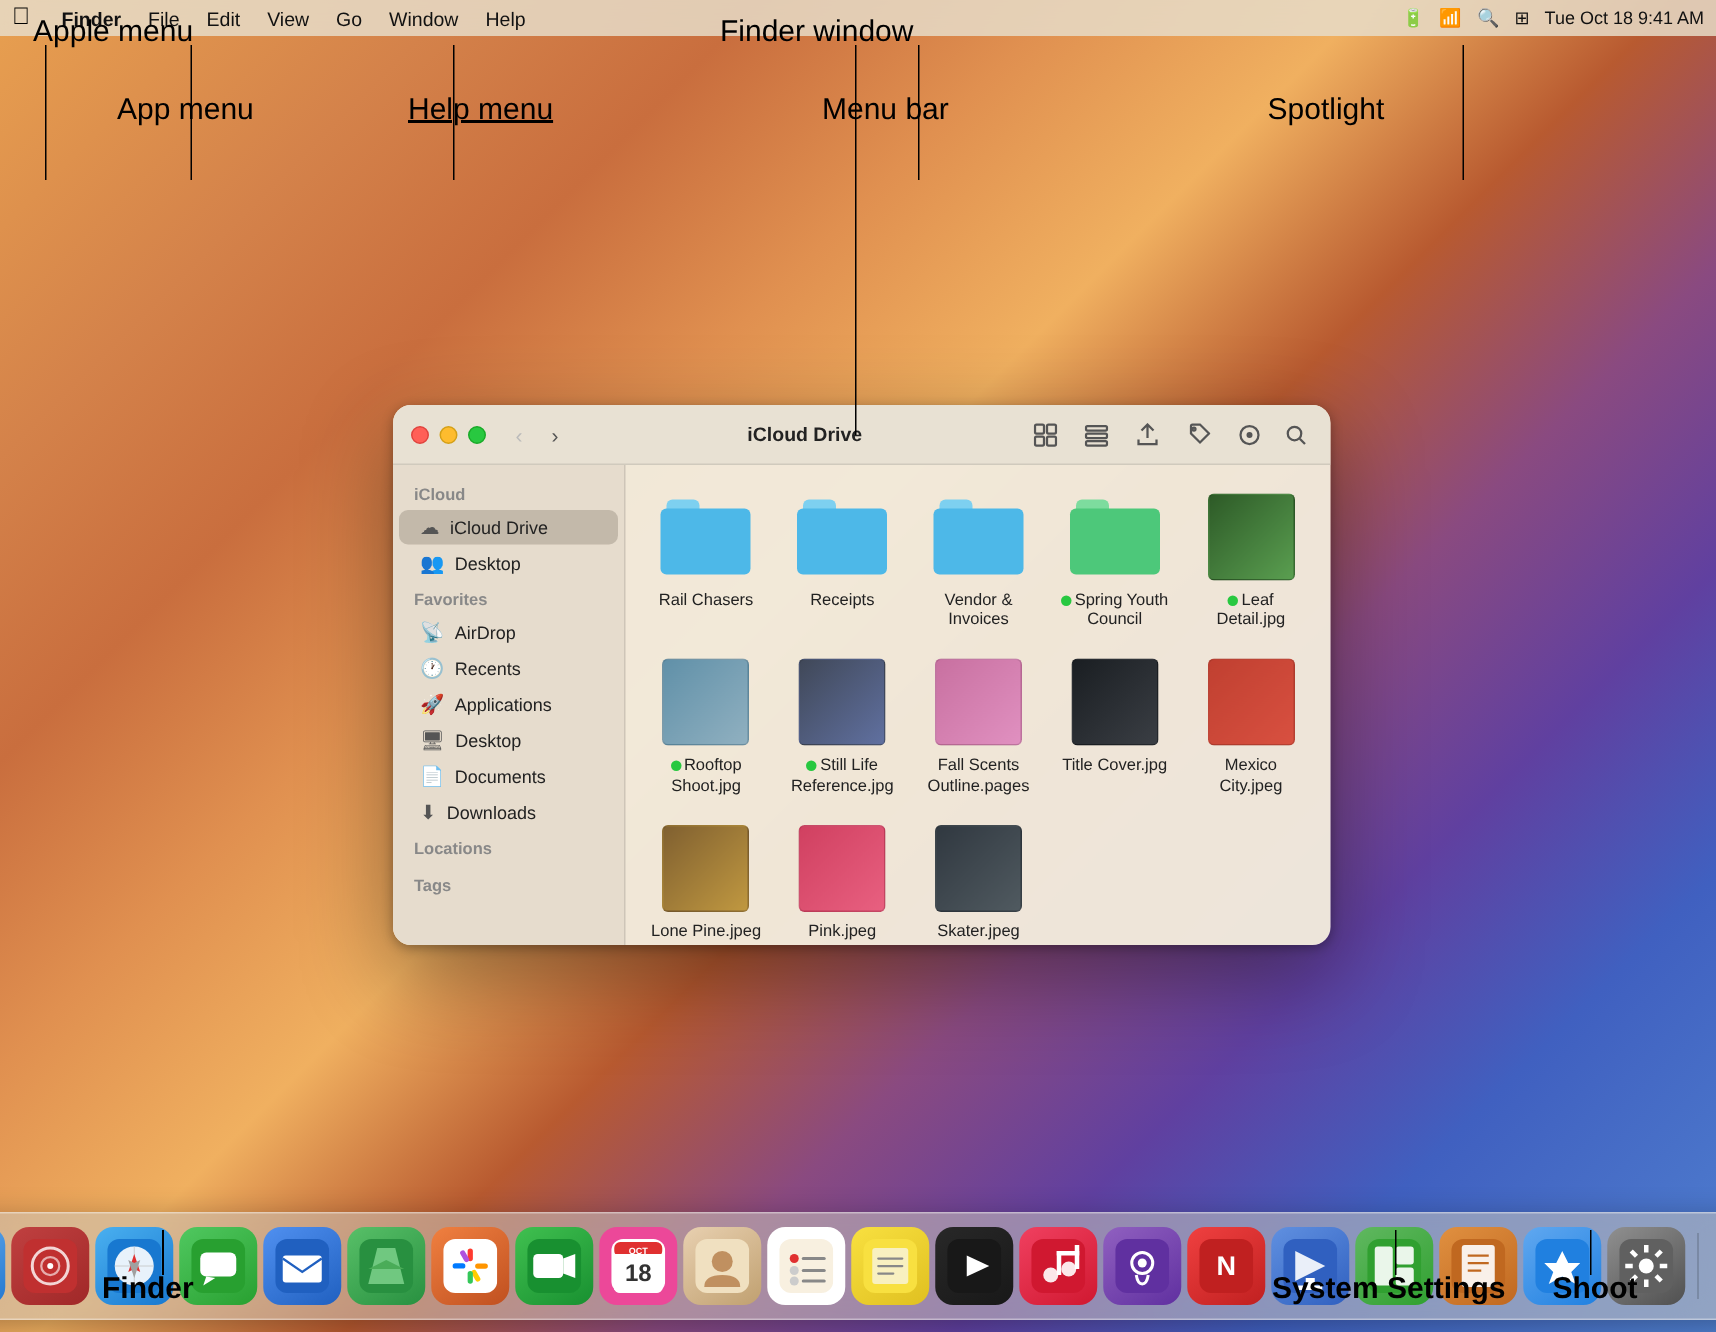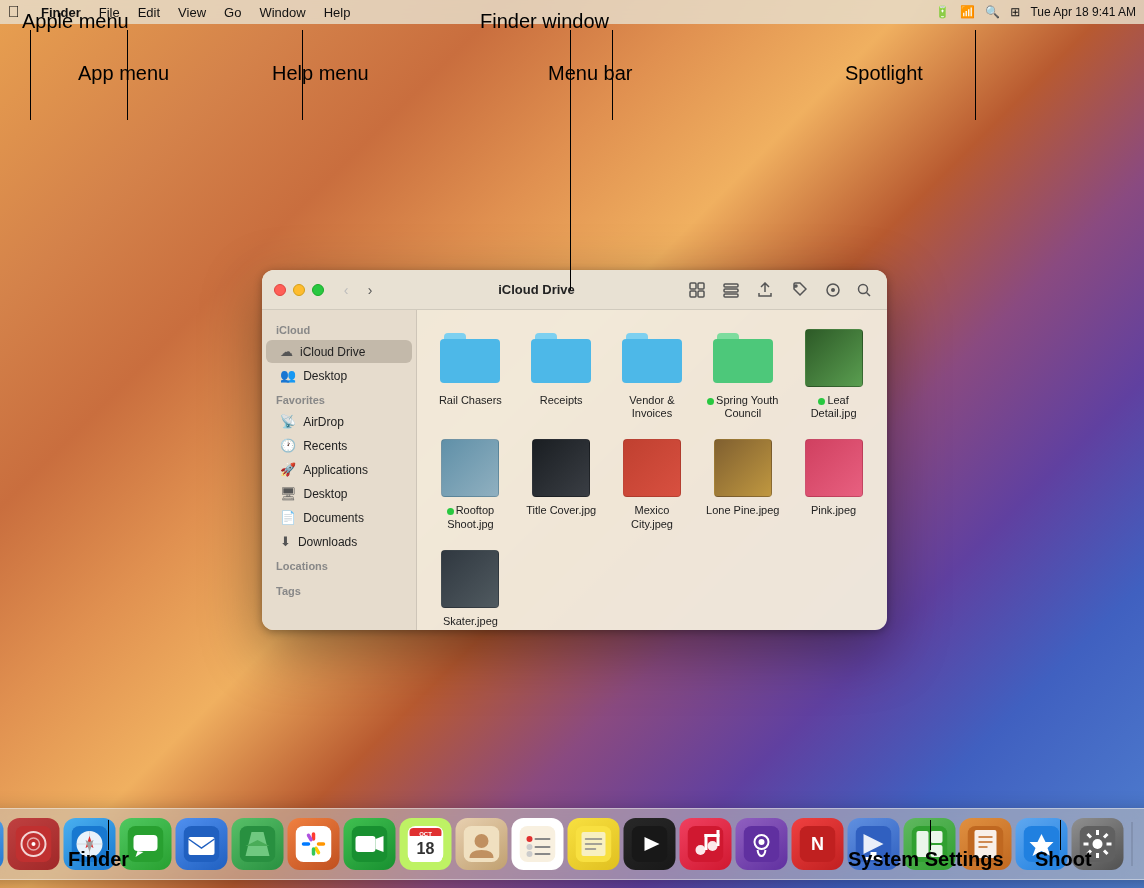--- a/index.html
+++ b/index.html
@@ -360,21 +360,21 @@
       stroke-width: 1.5;
     }
   </style>
 </head>
 <body>
 
 <div id="desktop"></div>
 
 <span class="ann-label" style="top:10px; left:22px;">Apple menu</span>
 <span class="ann-label" style="top:62px; left:78px;">App menu</span>
-<span class="ann-label" style="top:62px; left:272px;">Help menu</span>
+<span class="ann-label" style="top:62px; left:272px;text-decoration:underline;">Help menu</span>
 <span class="ann-label" style="top:10px; left:480px;">Finder window</span>
 <span class="ann-label" style="top:62px; left:548px;">Menu bar</span>
 <span class="ann-label" style="top:62px; left:845px;">Spotlight</span>
 <span class="ann-label" style="top:848px; left:68px;"><strong>Finder</strong></span>
 <span class="ann-label" style="top:848px; left:848px;"><strong>System Settings</strong></span>
 <span class="ann-label" style="top:848px; left:1035px;"><strong>Shoot</strong></span>
 
 <div style="position:absolute;top:30px;left:30px;width:1px;height:90px;background:#000;z-index:300;pointer-events:none;"></div>
 <div style="position:absolute;top:30px;left:127px;width:1px;height:90px;background:#000;z-index:300;pointer-events:none;"></div>
 <div style="position:absolute;top:30px;left:302px;width:1px;height:90px;background:#000;z-index:300;pointer-events:none;"></div>
@@ -394,21 +394,21 @@
     <span class="menu-item">View</span>
     <span class="menu-item">Go</span>
     <span class="menu-item">Window</span>
     <span class="menu-item">Help</span>
   </div>
   <div class="menu-right">
     <span>🔋</span>
     <span>📶</span>
     <span style="cursor:pointer;">🔍</span>
     <span style="cursor:pointer;">⊞</span>
-    <span class="time">Tue Apr 18   9:41 AM</span>
+    <span class="time">Tue Oct 18   9:41 AM</span>
   </div>
 </div>
 
 <div id="finder-window">
 
   <div id="title-bar">
     <div class="traffic-lights">
       <div class="traffic-light tl-red"></div>
       <div class="traffic-light tl-yellow"></div>
       <div class="traffic-light tl-green"></div>
@@ -546,20 +546,32 @@
           <div class="file-thumb thumb-leaf" style="width:58px;height:58px;background:linear-gradient(135deg,#2d5a27,#5a9e50);border:1px solid rgba(0,0,0,0.1);"></div>
         </div>
         <span class="file-label"><span class="file-dot dot-green"></span>Leaf Detail.jpg</span>
       </div>
       <div class="file-item">
         <div class="file-icon">
           <div class="file-thumb" style="width:58px;height:58px;background:linear-gradient(135deg,#6090a8,#90b0c0);border:1px solid rgba(0,0,0,0.1);border-radius:4px;"></div>
         </div>
         <span class="file-label"><span class="file-dot dot-green"></span>Rooftop Shoot.jpg</span>
       </div>
+      <div class="file-item">
+        <div class="file-icon">
+          <div class="file-thumb" style="width:58px;height:58px;background:linear-gradient(135deg,#404858,#6070a0);border:1px solid rgba(0,0,0,0.1);border-radius:4px;"></div>
+        </div>
+        <span class="file-label"><span class="file-dot dot-green"></span>Still Life Reference.jpg</span>
+      </div>
+      <div class="file-item">
+        <div class="file-icon">
+          <div class="file-thumb" style="width:58px;height:58px;background:linear-gradient(135deg,#c870a0,#e090c0);border:1px solid rgba(0,0,0,0.1);border-radius:4px;"></div>
+        </div>
+        <span class="file-label">Fall Scents Outline.pages</span>
+      </div>
 
       <div class="file-item">
         <div class="file-icon">
           <div class="file-thumb" style="width:58px;height:58px;background:linear-gradient(135deg,#1a1e22,#3a3e44);border:1px solid rgba(0,0,0,0.1);border-radius:4px;"></div>
         </div>
         <span class="file-label">Title Cover.jpg</span>
       </div>
       <div class="file-item">
         <div class="file-icon">
           <div class="file-thumb" style="width:58px;height:58px;background:linear-gradient(135deg,#c04030,#d85040);border:1px solid rgba(0,0,0,0.1);border-radius:4px;"></div>
@@ -653,21 +665,21 @@
   </div>
 
   <div class="dock-item" style="background:linear-gradient(145deg,#40c050,#189030);" title="FaceTime">
     <svg width="36" height="36" viewBox="0 0 36 36">
         <rect width="36" height="36" rx="8" fill="#189030"></rect>
         <rect x="4" y="10" width="20" height="16" rx="3" fill="white"></rect>
         <polygon points="24,13 32,10 32,26 24,23" fill="white"></polygon>
       </svg>
   </div>
 
-  <div class="dock-item" style="background:#bef264;" title="Calendar">
+  <div class="dock-item" style="background:#ec4899;" title="Calendar">
     <svg width="36" height="36" viewBox="0 0 36 36">
         <rect width="36" height="36" rx="8" fill="white"></rect>
         <rect x="2" y="2" width="32" height="10" rx="4" fill="#e03030"></rect>
         <rect x="2" y="10" width="32" height="24" rx="0" fill="white" style="border-radius:0 0 8px 8px"></rect>
         <rect x="2" y="30" width="32" height="6" rx="4" fill="white"></rect>
         <text x="18" y="28" text-anchor="middle" font-size="16" font-weight="bold" fill="#333">18</text>
         <text x="18" y="10" text-anchor="middle" font-size="6" fill="white" font-weight="600">OCT</text>
       </svg>
   </div>
 

